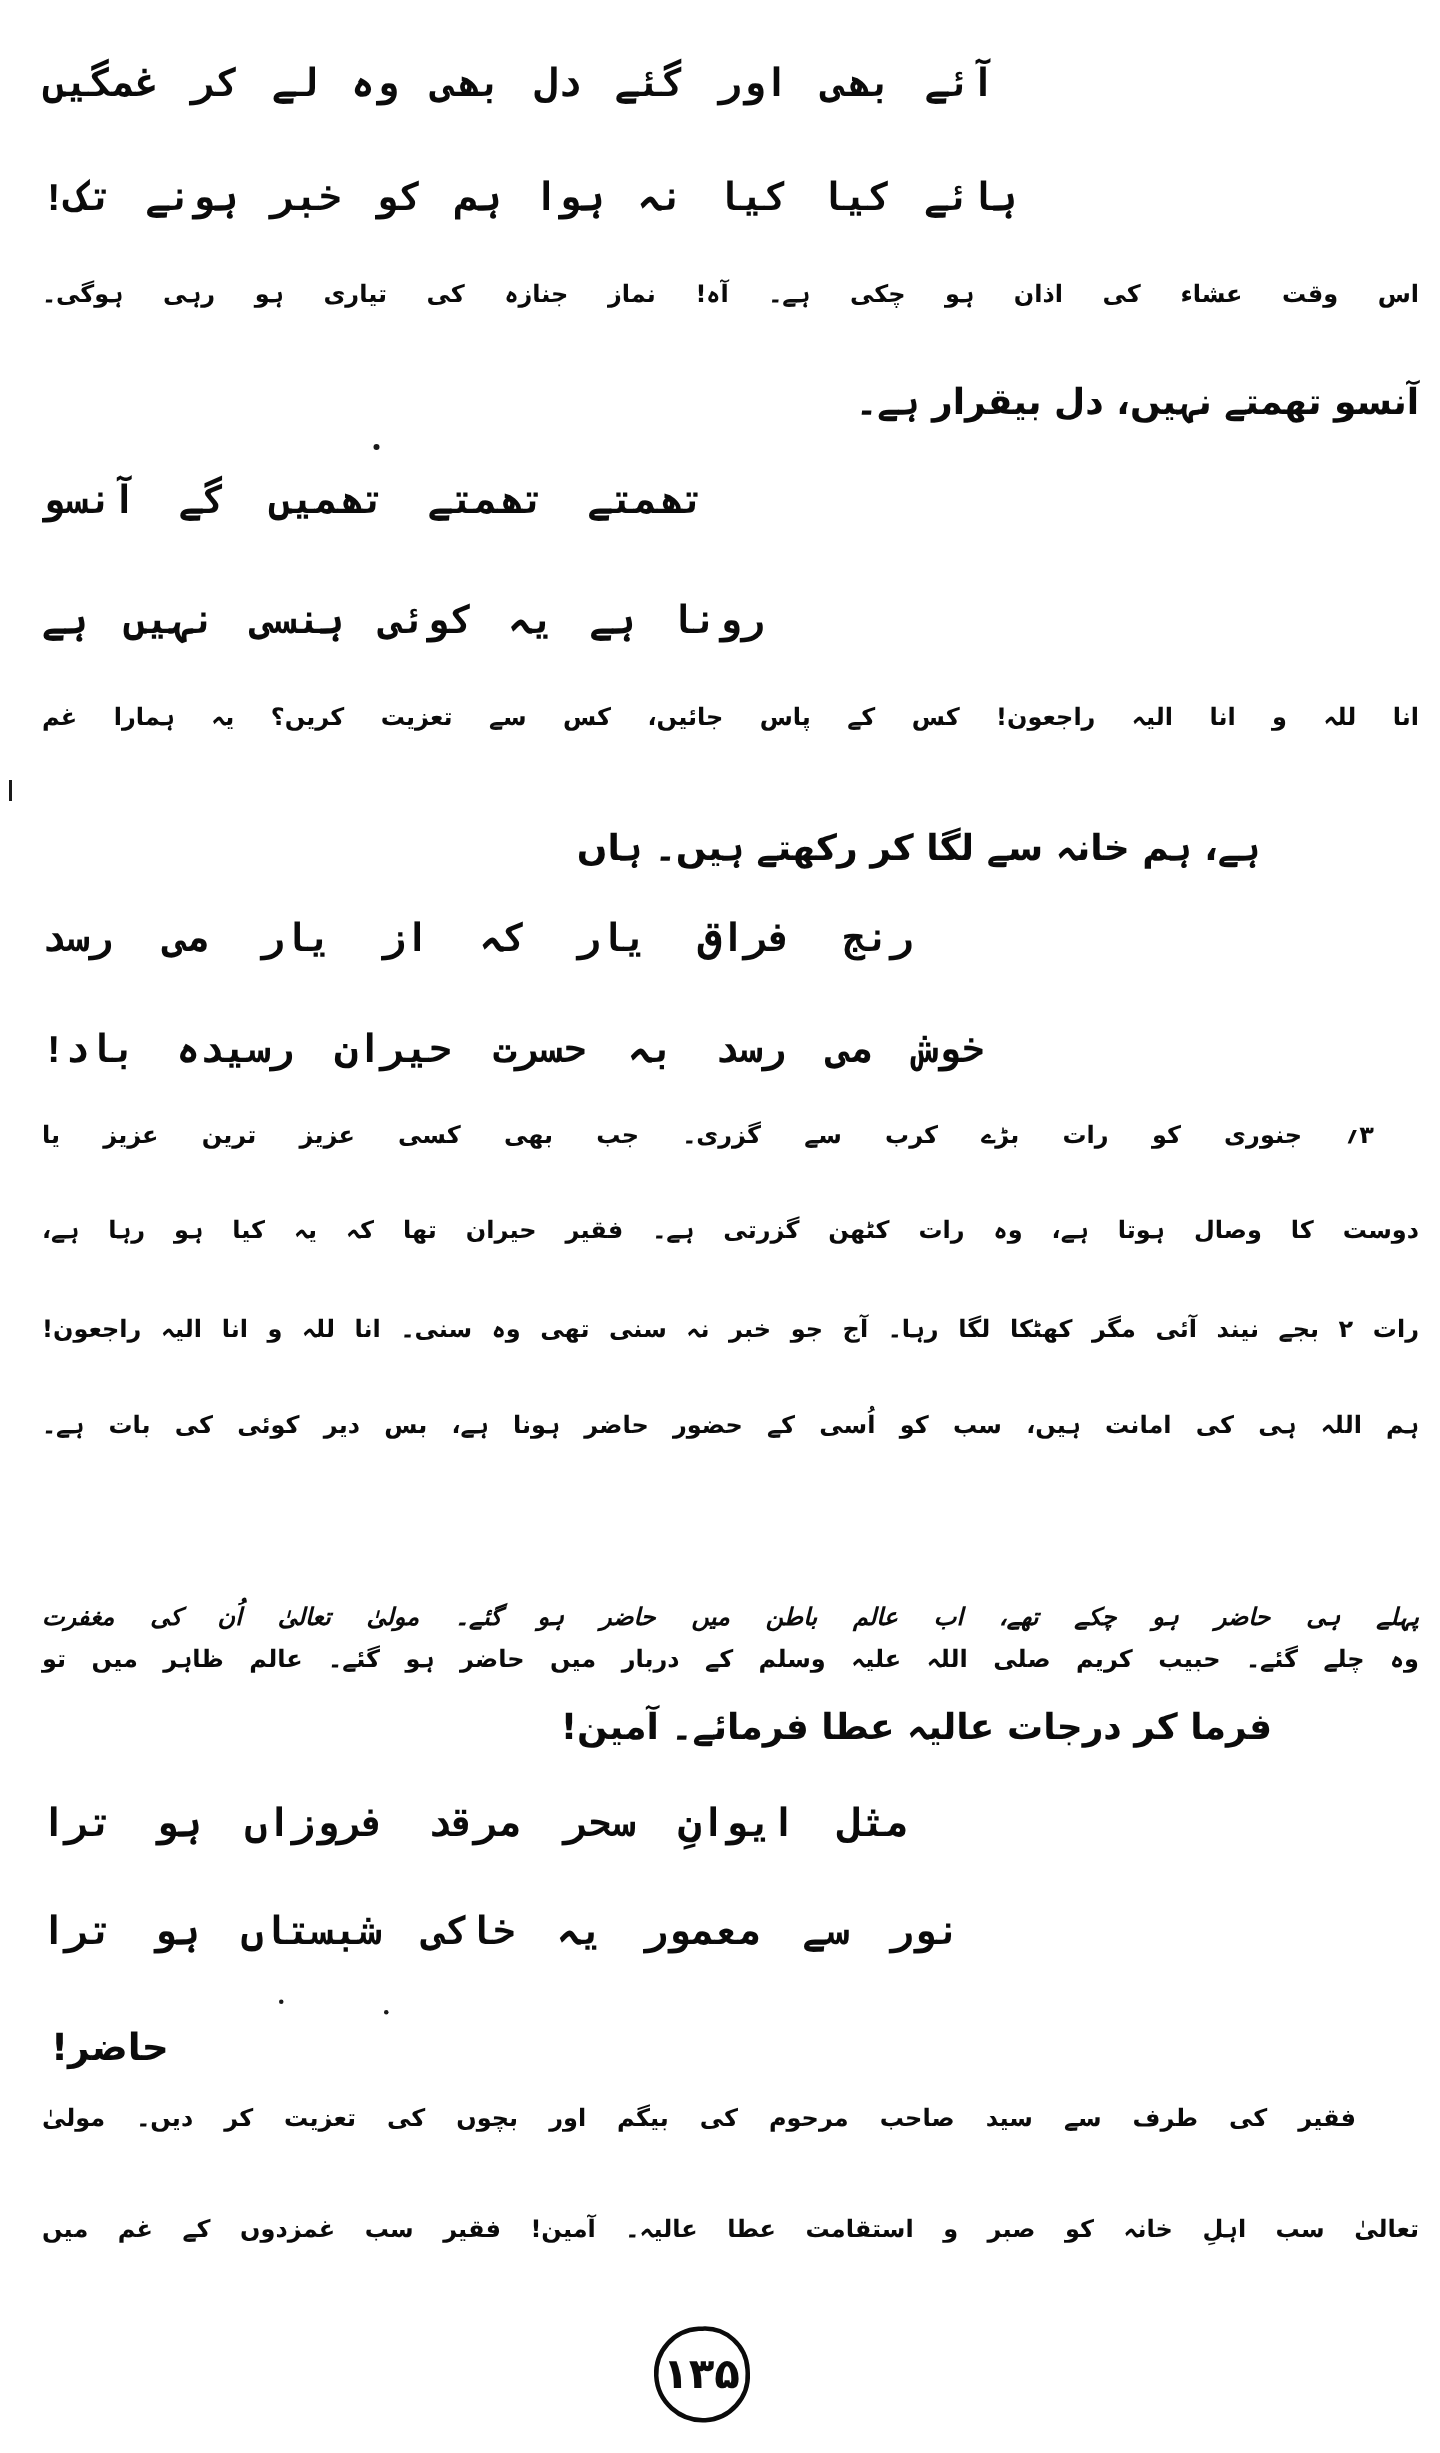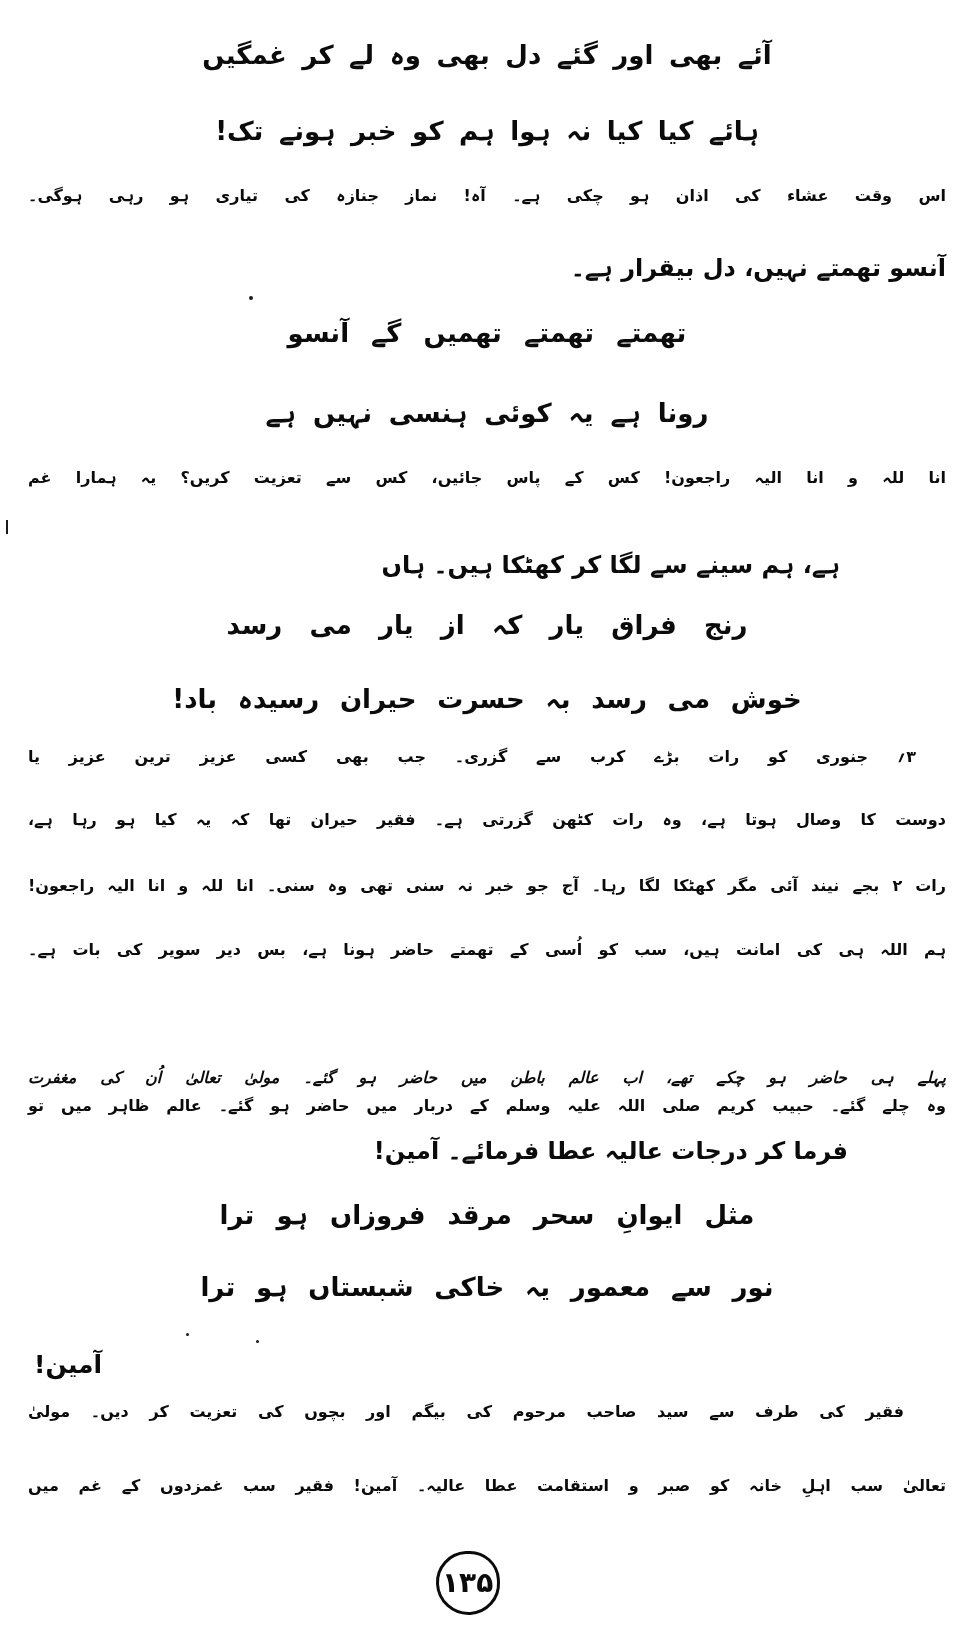--- a/index.html
+++ b/index.html
@@ -29,21 +29,22 @@
     white-space: normal;
   }
   .prose {
     font-size: 16px;
     text-align: justify;
     text-align-last: justify;
     letter-spacing: 0.2px;
   }
   .center {
     font-size: 26px;
-    text-align: center;
+    text-align: left;
+    font-family: Liberation Mono, monospace;
   }
   .right {
     font-size: 24px;
     text-align: right;
   }
   .left {
     font-size: 25px;
     text-align: left;
   }
   .pagenum-wrap {
@@ -78,33 +79,33 @@
 
 <div class="page">
 
   <div class="line center" style="top:40px;  word-spacing:0.25em;">آئے بھی اور گئے دل بھی وہ لے کر غمگیں</div>
   <div class="line center" style="top:116px; word-spacing:0.25em;">ہائے کیا کیا نہ ہوا ہم کو خبر ہونے تک!</div>
   <div class="line prose" style="top:186px;">اس وقت عشاء کی اذان ہو چکی ہے۔ آہ! نماز جنازہ کی تیاری ہو رہی ہوگی۔</div>
   <div class="line right" style="top:254px;">آنسو تھمتے نہیں، دل بیقرار ہے۔</div>
   <div class="line center" style="top:318px; word-spacing:0.5em;">تھمتے تھمتے تھمیں گے آنسو</div>
   <div class="line center" style="top:398px; word-spacing:0.3em;">رونا ہے یہ کوئی ہنسی نہیں ہے</div>
   <div class="line prose" style="top:468px;">انا للہ و انا الیہ راجعون! کس کے پاس جائیں، کس سے تعزیت کریں؟ یہ ہمارا غم</div>
-  <div class="line right" style="top:551px; right:120px;">ہے، ہم سینے سے لگا کر کھٹکا ہیں۔ ہاں</div>
+  <div class="line right" style="top:551px; right:120px;">ہے، ہم خانہ سے لگا کر رکھتے ہیں۔ ہاں</div>
   <div class="line center" style="top:610px; word-spacing:0.7em;">رنج فراق یار کہ از یار می رسد</div>
   <div class="line center" style="top:684px; word-spacing:0.45em;">خوش می رسد بہ حسرت حیران رسیدہ باد!</div>
   <div class="line prose" style="top:747px; text-indent:30px;">۳؍ جنوری کو رات بڑے کرب سے گزری۔ جب بھی کسی عزیز ترین عزیز یا</div>
   <div class="line prose" style="top:810px;">دوست کا وصال ہوتا ہے، وہ رات کٹھن گزرتی ہے۔ فقیر حیران تھا کہ یہ کیا ہو رہا ہے،</div>
   <div class="line prose" style="top:876px;">رات ۲ بجے نیند آئی مگر کھٹکا لگا رہا۔ آج جو خبر نہ سنی تھی وہ سنی۔ انا للہ و انا الیہ راجعون!</div>
-  <div class="line prose" style="top:940px;">ہم اللہ ہی کی امانت ہیں، سب کو اُسی کے تھمتے حاضر ہونا ہے، بس دیر سویر کی بات ہے۔</div>
+  <div class="line prose" style="top:940px;">ہم اللہ ہی کی امانت ہیں، سب کو اُسی کے حضور حاضر ہونا ہے، بس دیر کوئی کی بات ہے۔</div>
   <div class="line prose" style="top:1060px;margin-top:36px;">وہ چلے گئے۔ حبیب کریم صلی اللہ علیہ وسلم کے دربار میں حاضر ہو گئے۔ عالم ظاہر میں تو</div>
   <div class="line prose" style="top:1068px;font-style:italic;">پہلے ہی حاضر ہو چکے تھے، اب عالم باطن میں حاضر ہو گئے۔ مولیٰ تعالیٰ اُن کی مغفرت</div>
   <div class="line right" style="top:1137px; right:112px;">فرما کر درجات عالیہ عطا فرمائے۔ آمین!</div>
   <div class="line center" style="top:1272px; word-spacing:0.45em;">نور سے معمور یہ خاکی شبستاں ہو ترا</div>
   <div class="line center" style="top:1200px; word-spacing:0.5em;">مثل ایوانِ سحر مرقد فروزاں ہو ترا</div>
-  <div class="line left" style="top:1350px; left:34px;">آمین!</div>
+  <div class="line left" style="top:1350px; left:34px;">حاضر!</div>
   <div class="line prose" style="top:1402px; text-indent:42px;">فقیر کی طرف سے سید صاحب مرحوم کی بیگم اور بچوں کی تعزیت کر دیں۔ مولیٰ</div>
   <div class="line prose" style="top:1476px;">تعالیٰ سب اہلِ خانہ کو صبر و استقامت عطا عالیہ۔ آمین! فقیر سب غمزدوں کے غم میں</div>
 
   <div class="pagenum-wrap">
     <span class="pagenum">۱۳۵</span>
   </div>
 
   <div class="speck" style="top:296px; left:249px; width:4px; height:4px;"></div>
   <div class="speck" style="top:1333px; left:186px; width:3px; height:3px;"></div>
   <div class="speck" style="top:1340px; left:256px; width:3px; height:3px;"></div>

